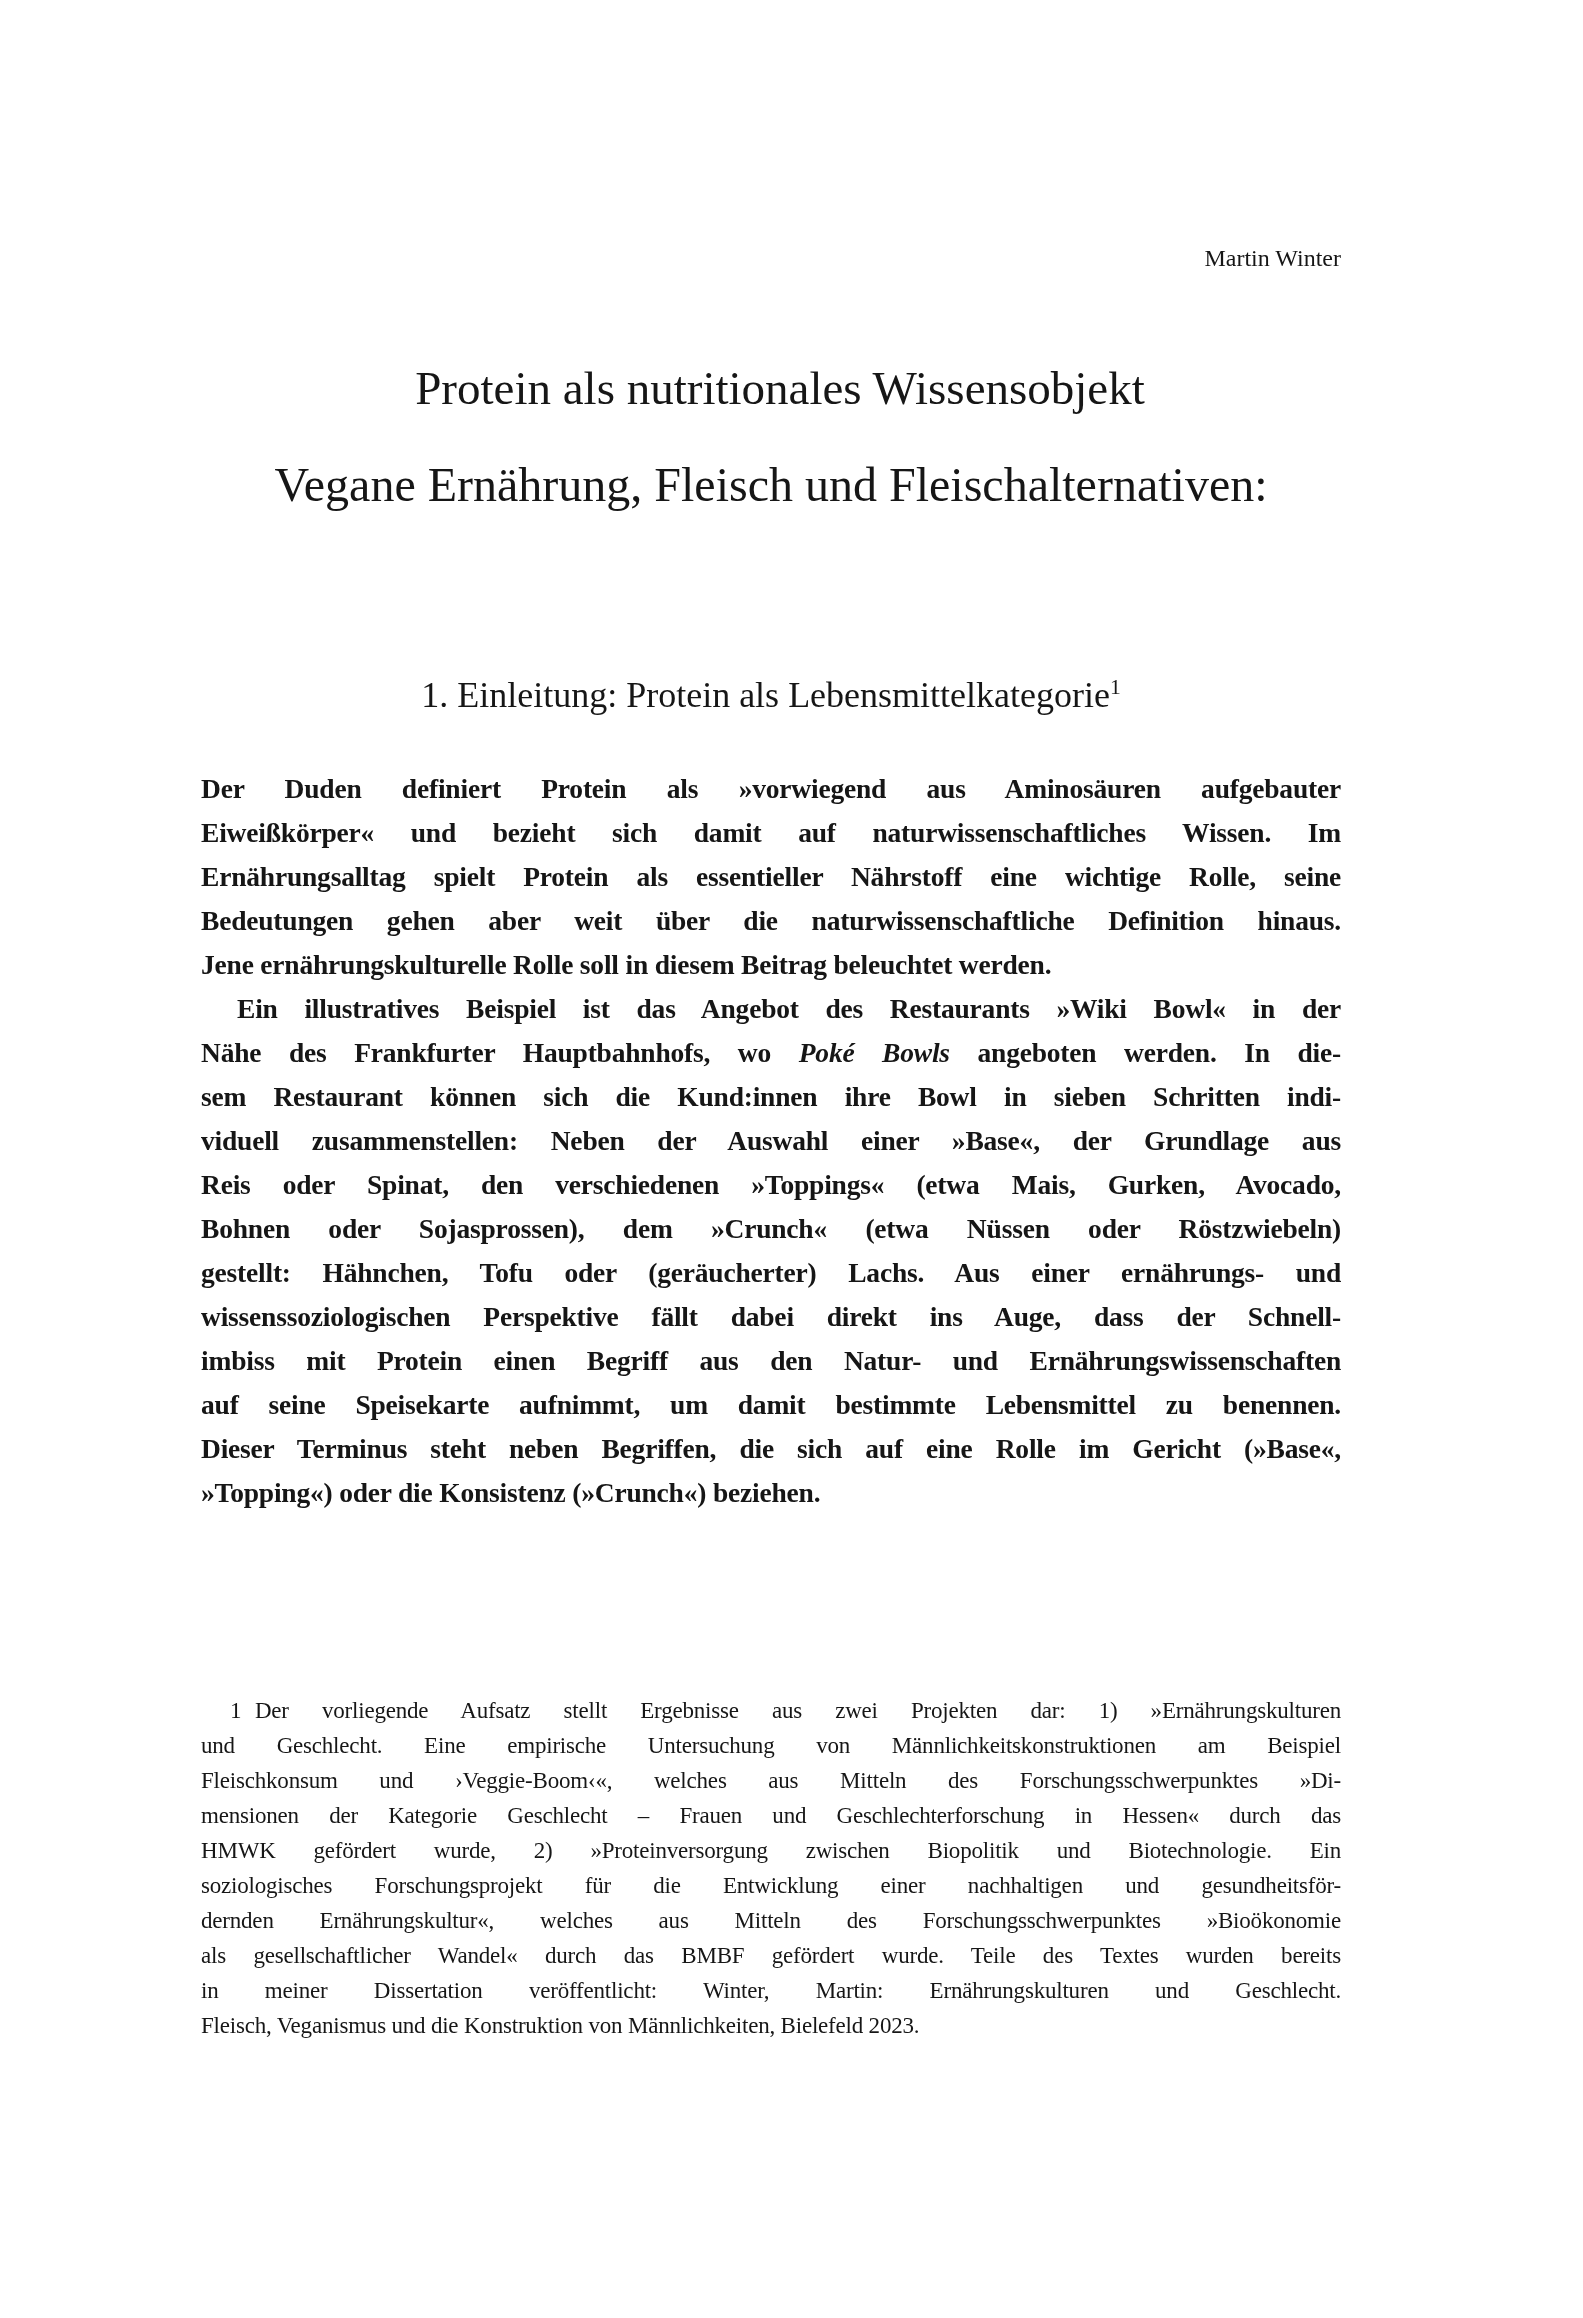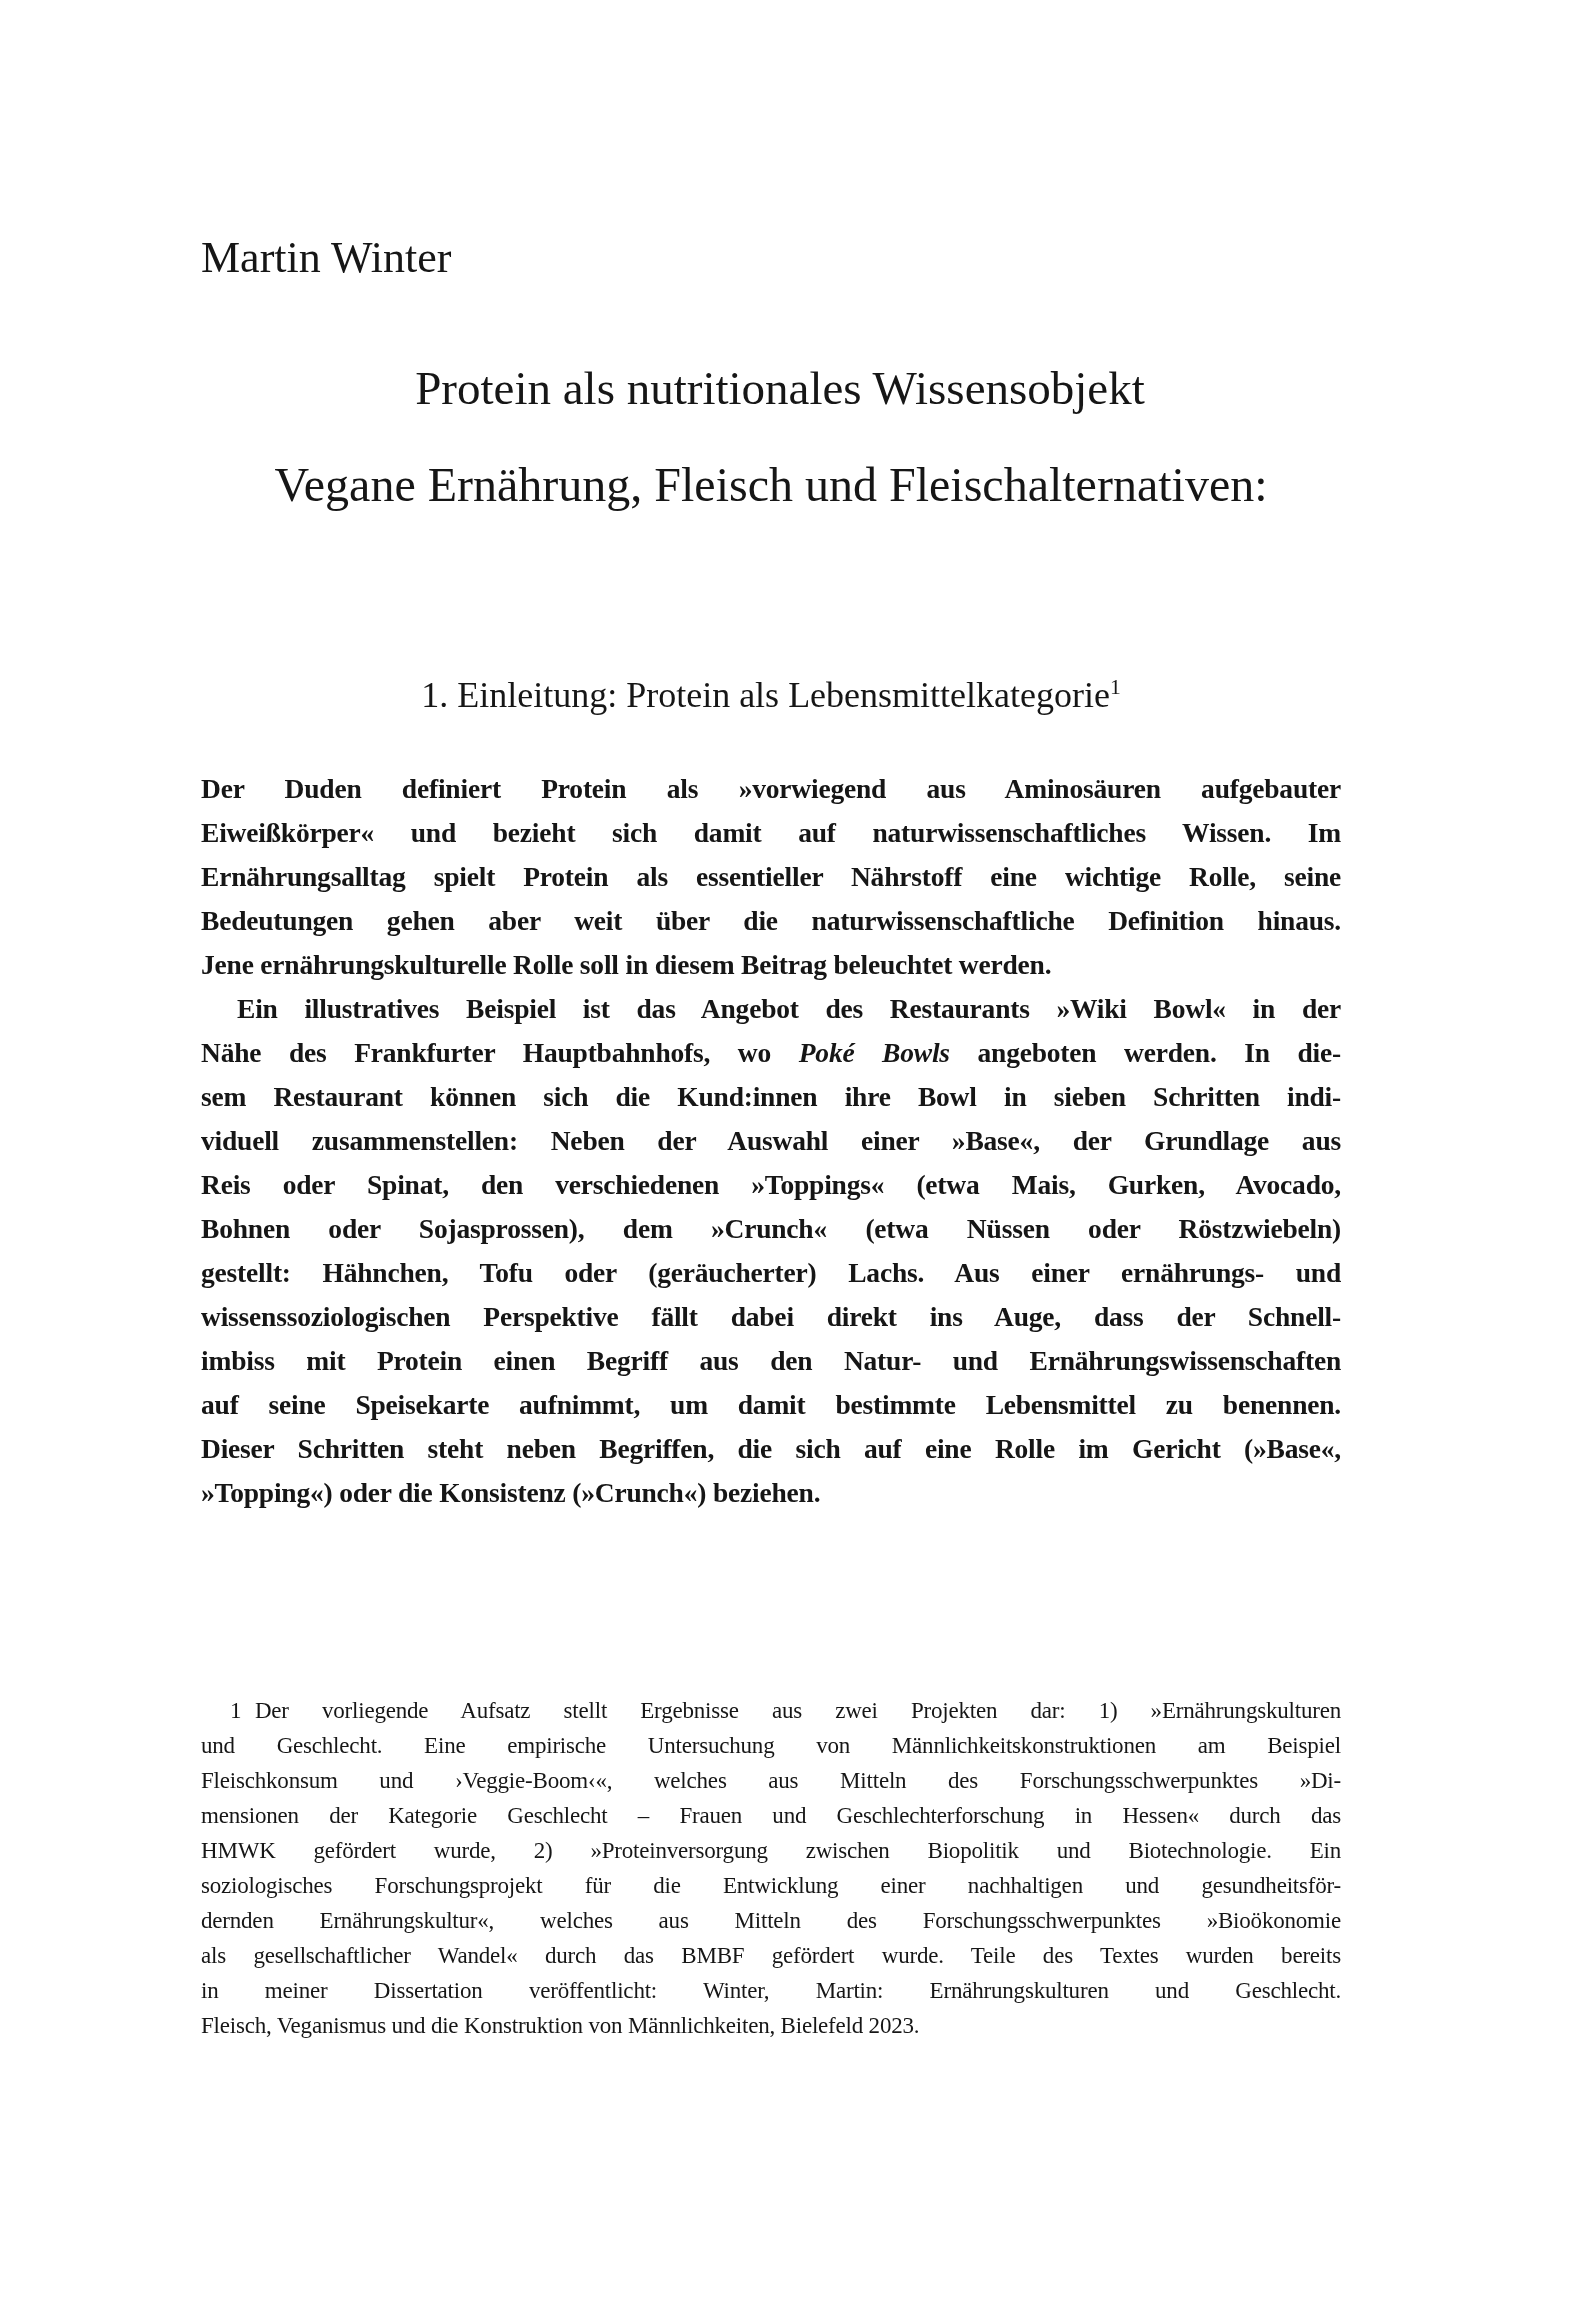--- a/index.html
+++ b/index.html
@@ -16,22 +16,22 @@
     font-family: "Liberation Serif", "DejaVu Serif", serif;
     overflow: hidden;
   }
   .col {
     position: absolute;
     left: 201px;
     width: 1140px;
   }
   .author {
     top: 241px;
-    text-align: left;
-    font-size: 44px;
+    text-align: right;
+    font-size: 24px;
     line-height: 34px;
   }
   .title {
     top: 354px;
     text-align: center;
     font-size: 47px;
     line-height: 51px;
     font-weight: normal;
     margin: 9px;
   }
@@ -112,21 +112,21 @@
       <div class="line indent-body">Ein illustratives Beispiel ist das Angebot des Restaurants »Wiki Bowl« in der</div>
       <div class="line"><span>Nähe des Frankfurter Hauptbahnhofs, wo </span><span class="italic">Poké Bowls</span><span> angeboten werden. In die-</span></div>
       <div class="line">sem Restaurant können sich die Kund:innen ihre Bowl in sieben Schritten indi-</div>
       <div class="line">viduell zusammenstellen: Neben der Auswahl einer »Base«, der Grundlage aus</div>
       <div class="line">Reis oder Spinat, den verschiedenen »Toppings« (etwa Mais, Gurken, Avocado,</div>
       <div class="line">Bohnen oder Sojasprossen), dem »Crunch« (etwa Nüssen oder Röstzwiebeln)</div>
       <div class="line">gestellt: Hähnchen, Tofu oder (geräucherter) Lachs. Aus einer ernährungs- und</div>
       <div class="line">wissenssoziologischen Perspektive fällt dabei direkt ins Auge, dass der Schnell-</div>
       <div class="line">imbiss mit Protein einen Begriff aus den Natur- und Ernährungswissenschaften</div>
       <div class="line">auf seine Speisekarte aufnimmt, um damit bestimmte Lebensmittel zu benennen.</div>
-      <div class="line">Dieser Schritten steht neben Begriffen, die sich auf eine Rolle im Gericht (»Base«,</div>
+      <div class="line">Dieser Terminus steht neben Begriffen, die sich auf eine Rolle im Gericht (»Base«,</div>
       <div class="line last">»Topping«) oder die Konsistenz (»Crunch«) beziehen.</div>
     </div>
 
   <div class="col footnote">
       <div class="line indent-fn"><span class="fn-num">1</span><span>Der vorliegende Aufsatz stellt Ergebnisse aus zwei Projekten dar: 1) »Ernährungskulturen</span></div>
       <div class="line">und Geschlecht. Eine empirische Untersuchung von Männlichkeitskonstruktionen am Beispiel</div>
       <div class="line">Fleischkonsum und ›Veggie-Boom‹«, welches aus Mitteln des Forschungsschwerpunktes »Di-</div>
       <div class="line">mensionen der Kategorie Geschlecht – Frauen und Geschlechterforschung in Hessen« durch das</div>
       <div class="line">HMWK gefördert wurde, 2) »Proteinversorgung zwischen Biopolitik und Biotechnologie. Ein</div>
       <div class="line">soziologisches Forschungsprojekt für die Entwicklung einer nachhaltigen und gesundheitsför-</div>

